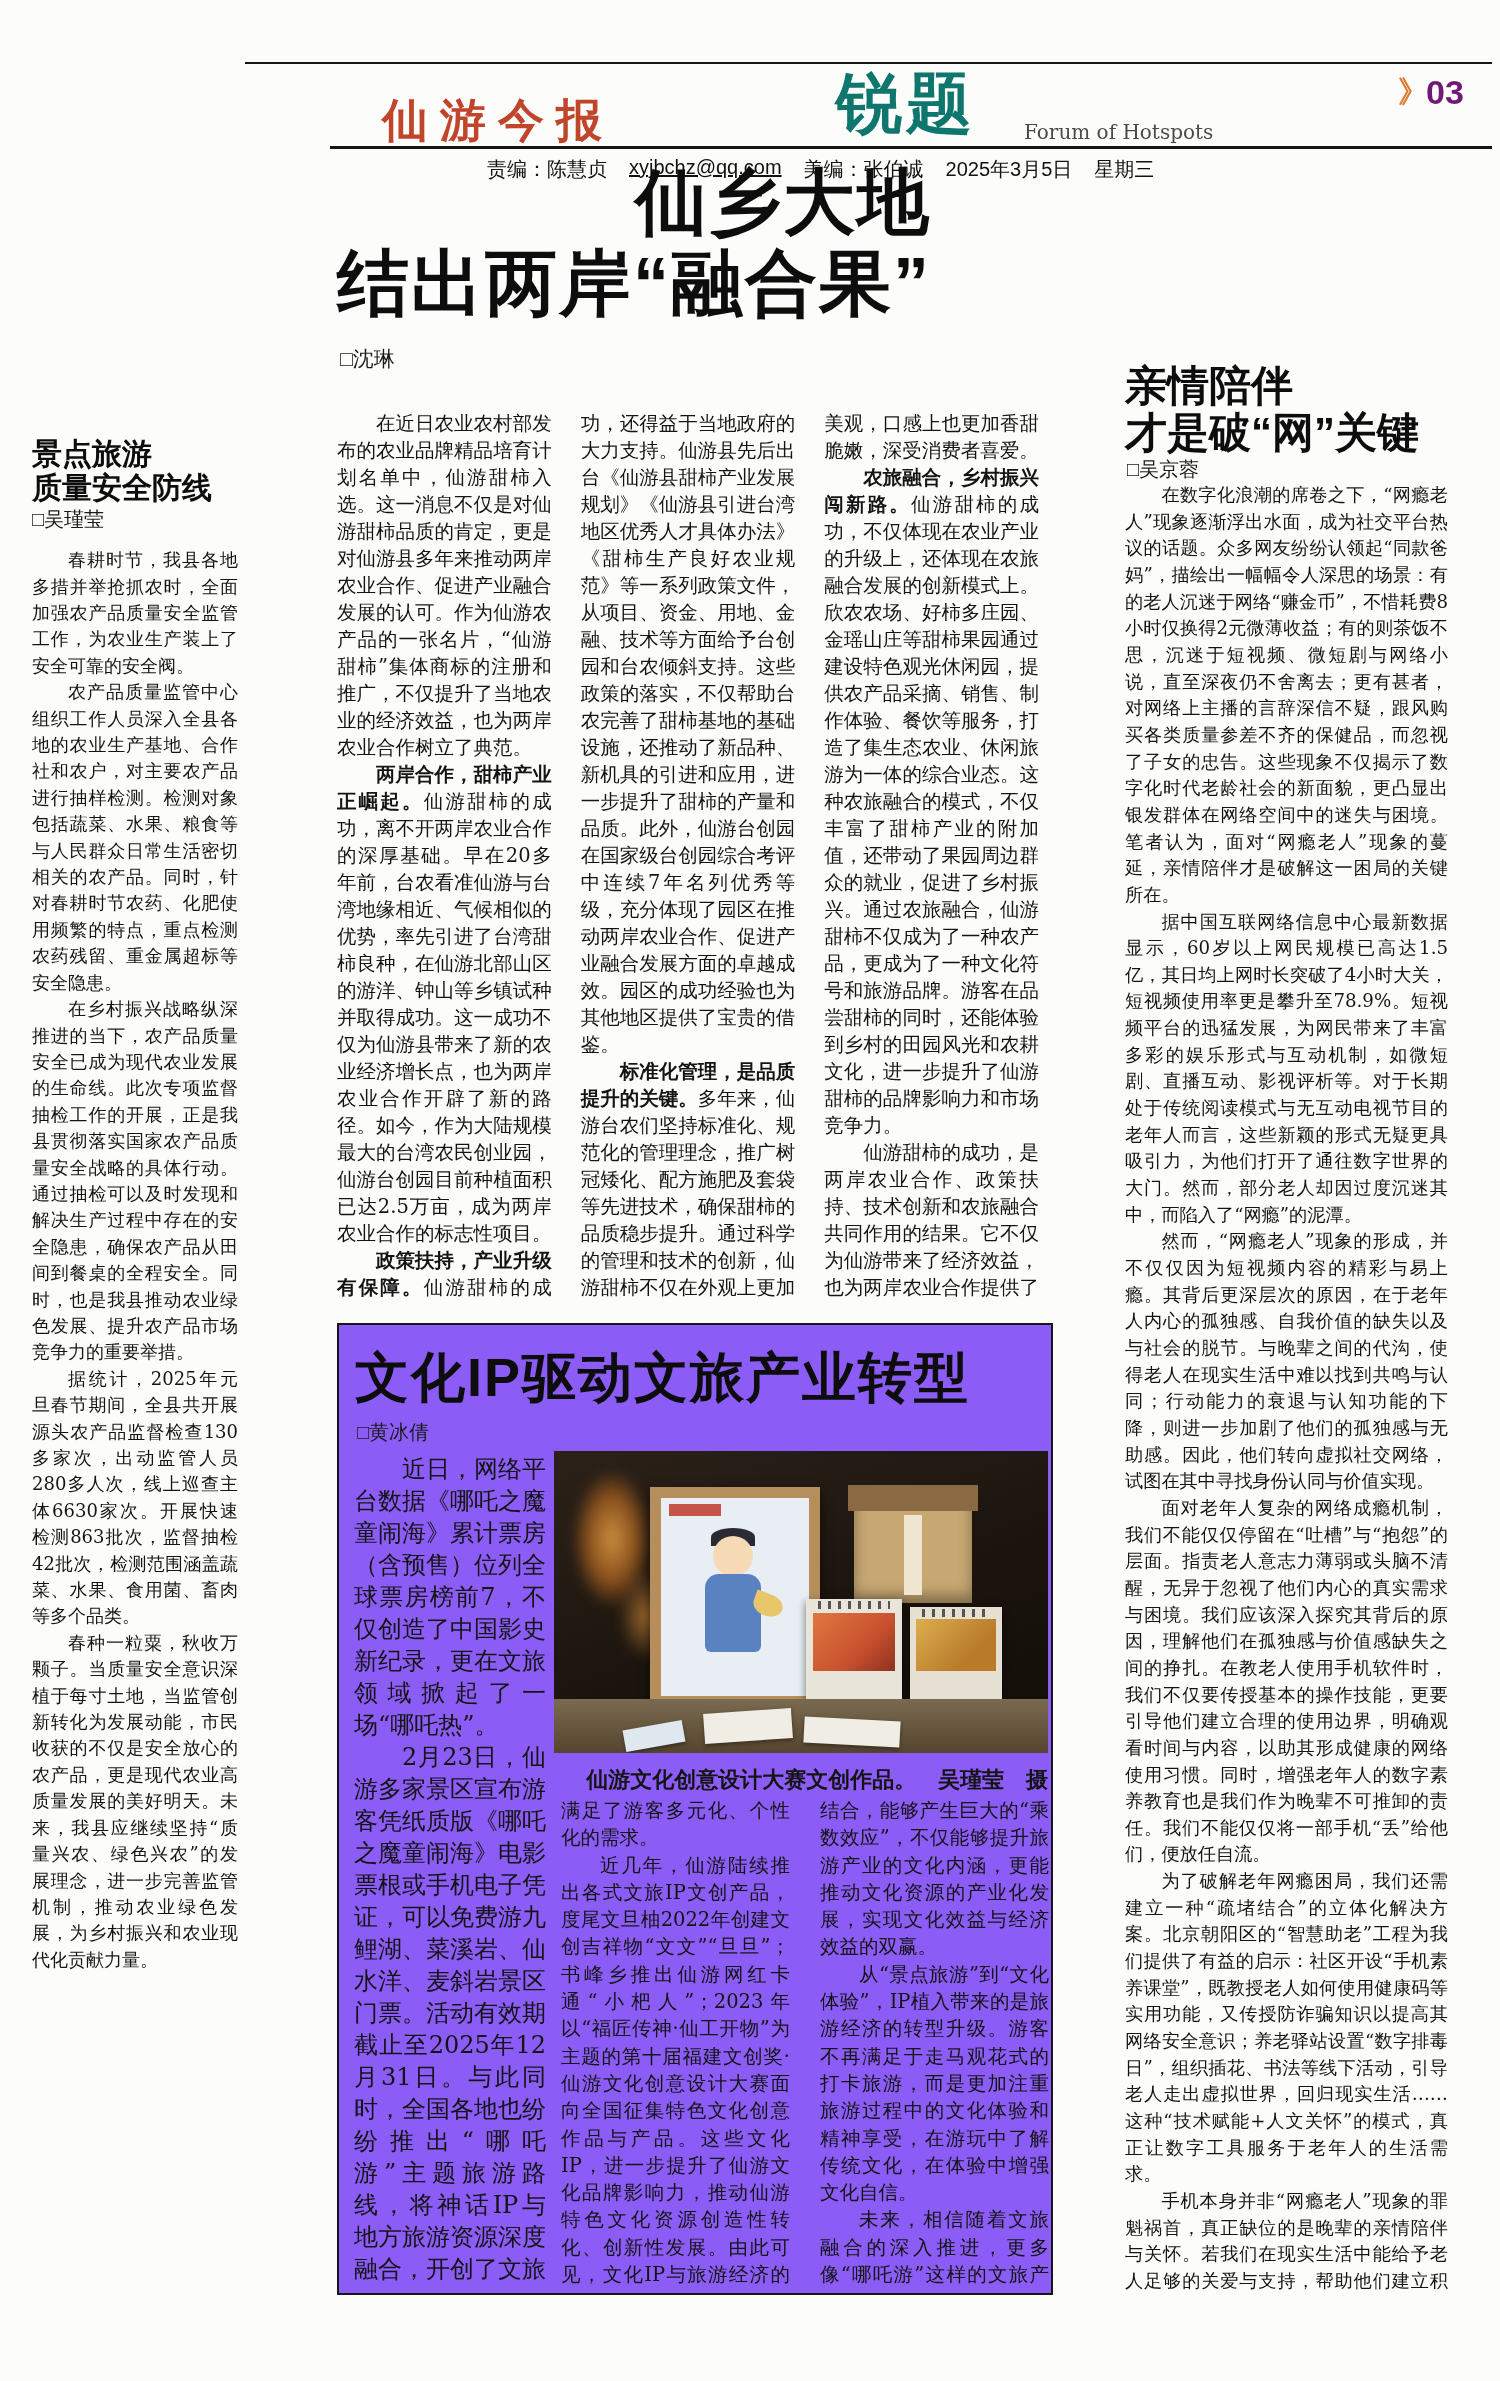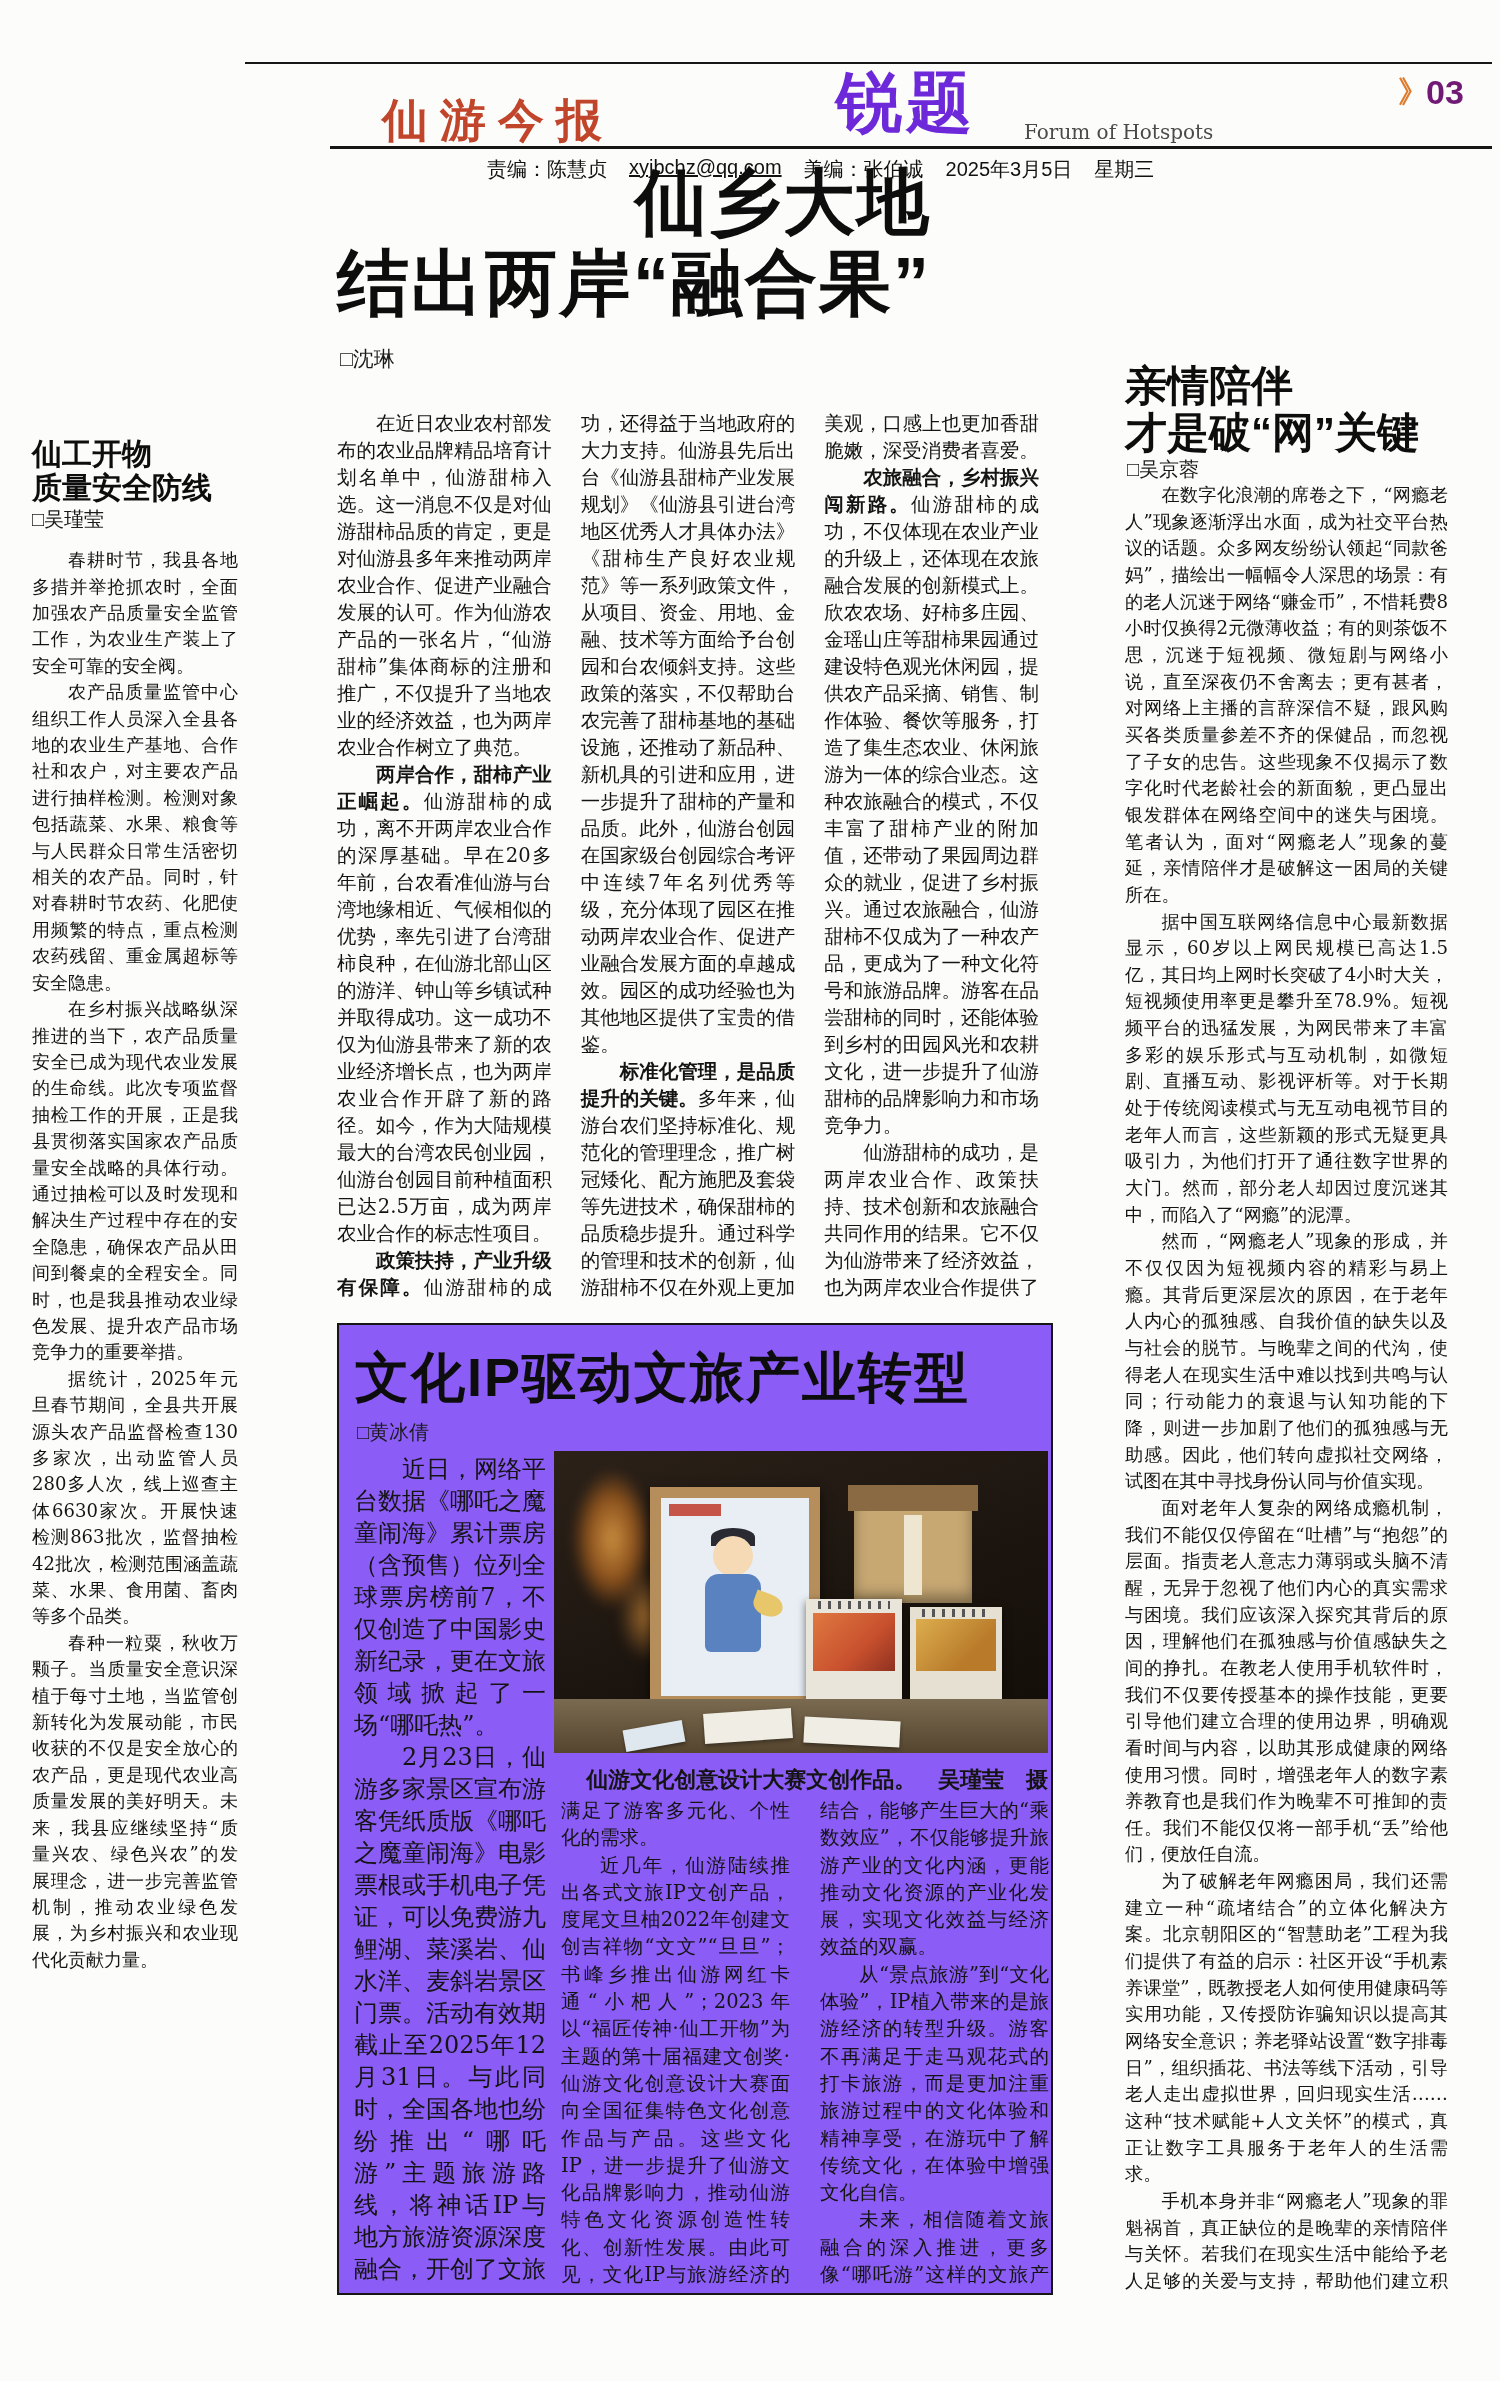--- a/index.html
+++ b/index.html
@@ -3,22 +3,22 @@
 <meta charset="utf-8">
 <style>
   html,body{margin:0;padding:0;background:#e8e8e6;}
   #page{position:relative;width:1500px;height:2381px;background:#fcfcfa;margin:0 auto;
         font-family:"DejaVu Serif",serif;color:#141414;overflow:hidden;}
   .abs{position:absolute;}
   .rule{background:#161616;}
   
   #masthead-cn{font-family:"DejaVu Serif",serif;font-weight:bold;font-size:46px;
                color:#c0452a;letter-spacing:12px;}
-  #section-title{font-family:Liberation Serif, serif;font-weight:900;font-size:66px;
-                 color:#6d28d9;letter-spacing:4px;line-height:1;}
+  #section-title{font-family:Liberation Sans, sans-serif;font-weight:900;font-size:66px;
+                 color:#0f766e;letter-spacing:4px;line-height:1;}
   #section-subtitle{font-family:"DejaVu Serif",serif;font-size:20px;color:#4a4a4a;}
   #page-no{display:flex;align-items:center;font-family:"Liberation Sans",sans-serif;}
   #page-no .chev{color:#dd7b2e;font-size:30px;font-weight:bold;letter-spacing:-6px;margin-right:4px;}
   #page-no .num{color:#701a75;font-size:34px;font-weight:900;}
   #editor-line{font-family:"Liberation Sans",sans-serif;font-size:20px;color:#111;
                display:flex;gap:22px;white-space:nowrap;}
   #editor-line .email{text-decoration:underline;}
   
   .art-title{font-family:"Liberation Sans",sans-serif;font-weight:900;color:#0d0d0d;line-height:1.12;}
   .byline{font-family:"Liberation Sans",sans-serif;font-size:20px;color:#1a1a1a;}
@@ -89,21 +89,21 @@
   <div class="abs" id="editor-line" style="left:487px;top:156px;">
     <span>责编：陈慧贞</span>
     <span class="email">xyjbchz@qq.com</span>
     <span>美编：张伯诚</span>
     <span>2025年3月5日</span>
     <span>星期三</span>
   </div>
 
   <div class="abs" style="left:32px;top:437px;">
     <div class="art-title" id="sidebar-title">
-      <div>仙工开物</div>
+      <div>景点旅游</div>
       <div>质量安全防线</div>
     </div>
     <div class="byline" style="margin-top:2px;">□吴瑾莹</div>
     <div class="body-text" id="sidebar-body" style="margin-top:14px;">
         <p class="para">春耕时节，我县各地多措并举抢抓农时，全面加强农产品质量安全监管工作，为农业生产装上了安全可靠的安全阀。</p>
         <p class="para">农产品质量监管中心组织工作人员深入全县各地的农业生产基地、合作社和农户，对主要农产品进行抽样检测。检测对象包括蔬菜、水果、粮食等与人民群众日常生活密切相关的农产品。同时，针对春耕时节农药、化肥使用频繁的特点，重点检测农药残留、重金属超标等安全隐患。</p>
         <p class="para">在乡村振兴战略纵深推进的当下，农产品质量安全已成为现代农业发展的生命线。此次专项监督抽检工作的开展，正是我县贯彻落实国家农产品质量安全战略的具体行动。通过抽检可以及时发现和解决生产过程中存在的安全隐患，确保农产品从田间到餐桌的全程安全。同时，也是我县推动农业绿色发展、提升农产品市场竞争力的重要举措。</p>
         <p class="para">据统计，2025年元旦春节期间，全县共开展源头农产品监督检查130多家次，出动监管人员280多人次，线上巡查主体6630家次。开展快速检测863批次，监督抽检42批次，检测范围涵盖蔬菜、水果、食用菌、畜肉等多个品类。</p>
         <p class="para">春种一粒粟，秋收万颗子。当质量安全意识深植于每寸土地，当监管创新转化为发展动能，市民收获的不仅是安全放心的农产品，更是现代农业高质量发展的美好明天。未来，我县应继续坚持“质量兴农、绿色兴农”的发展理念，进一步完善监管机制，推动农业绿色发展，为乡村振兴和农业现代化贡献力量。</p>
       </div>

